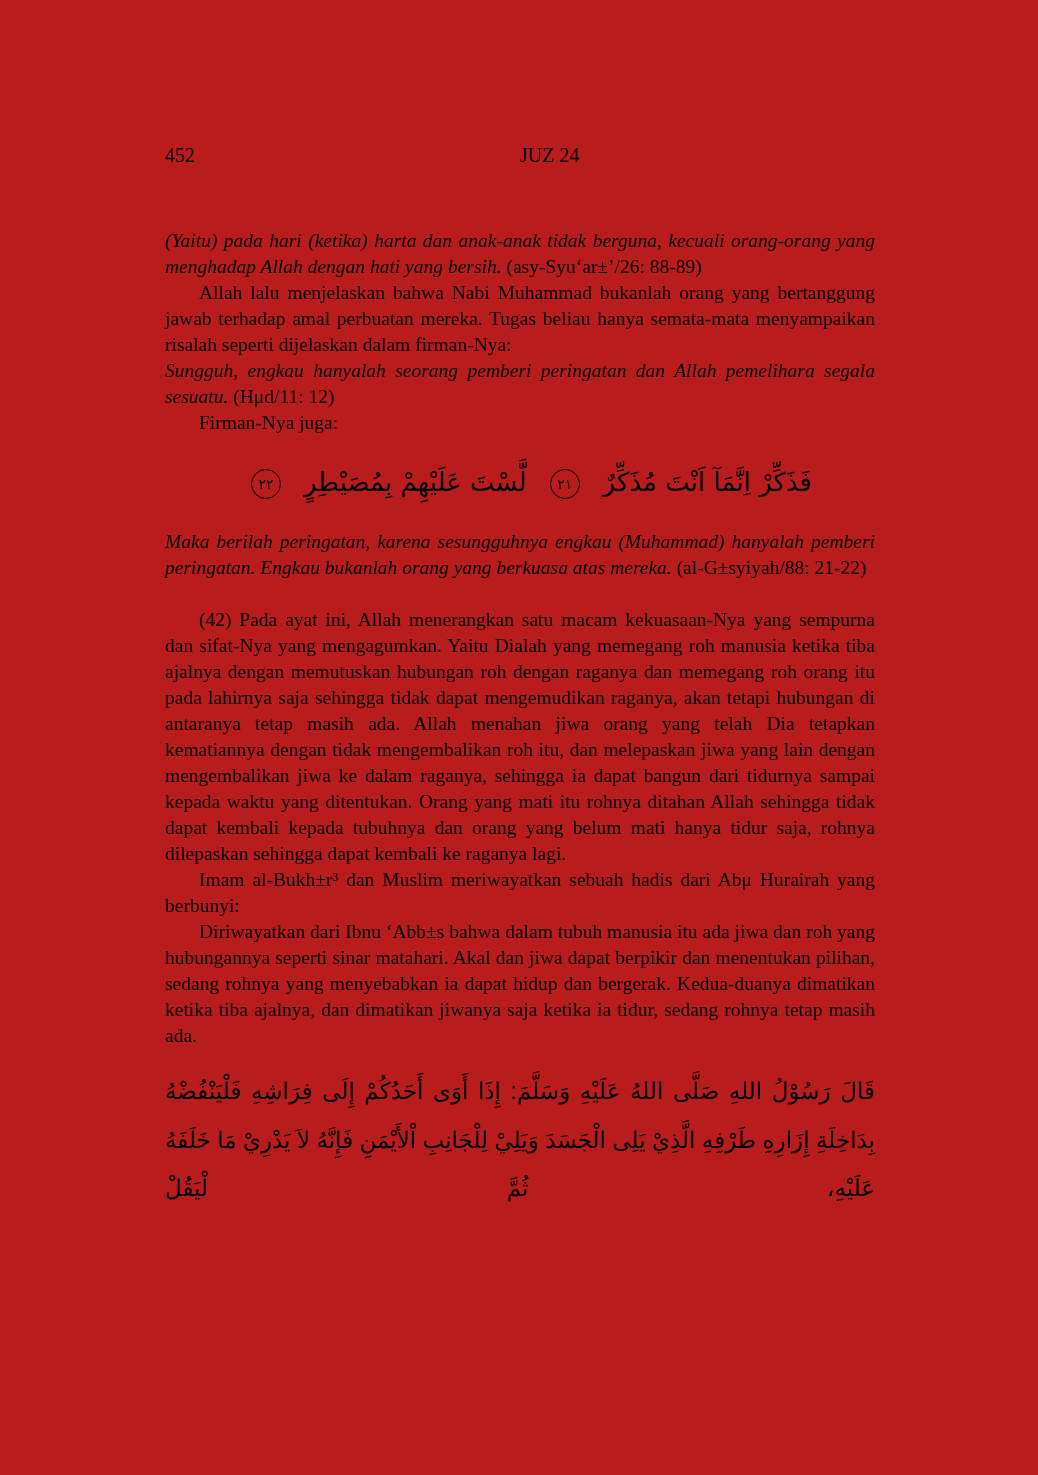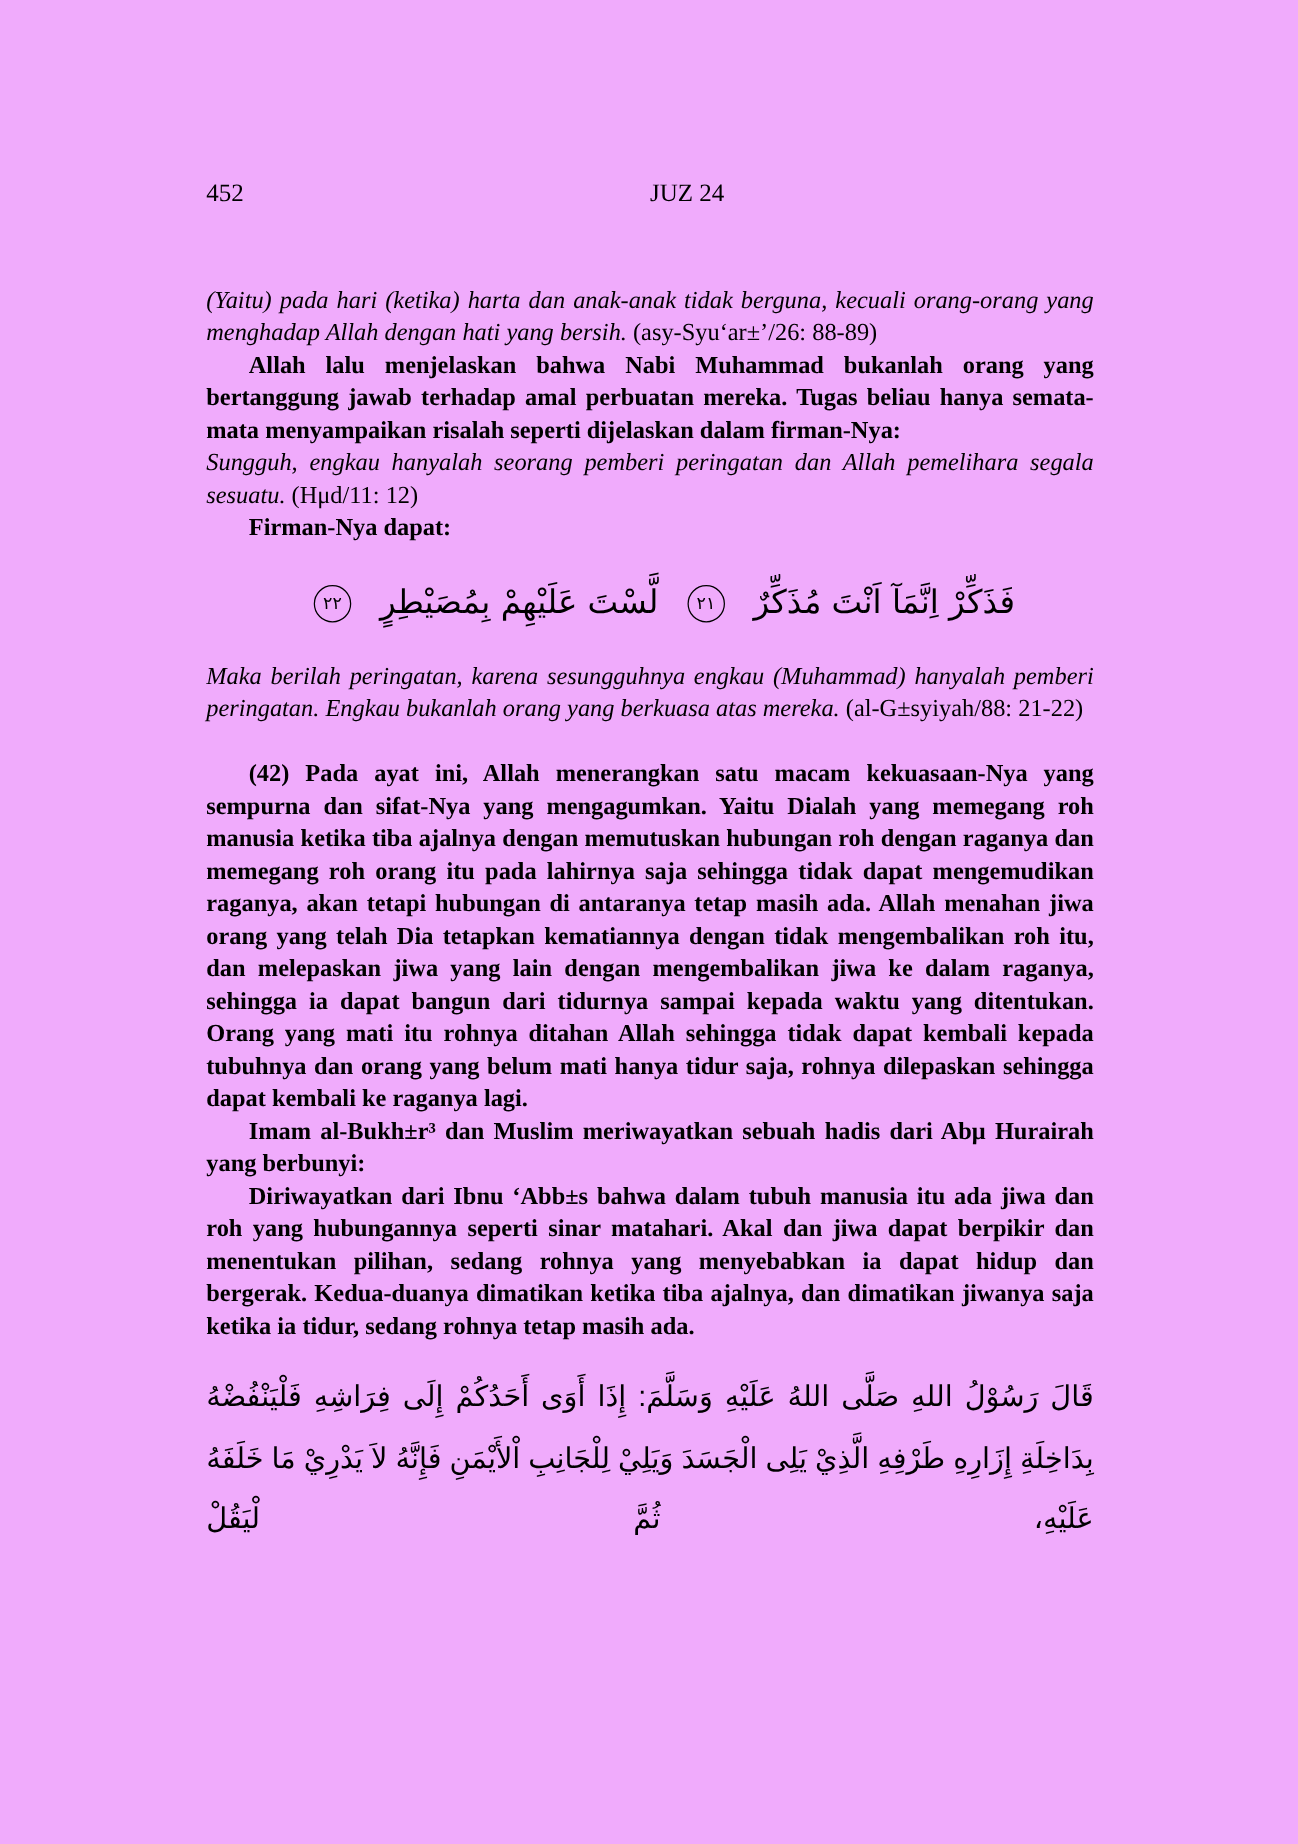--- a/index.html
+++ b/index.html
@@ -2,21 +2,21 @@
 <html><head>
 <meta charset="utf-8">
 <style>
   * { box-sizing: border-box; }
   html, body { margin: 0; padding: 0; background: #ffffff; }
   body { width: 1038px; }
 
   .page {
     width: 1038px;
     height: 1475px;
-    background: #f0abfc;
+    background: #b91c1c;
     color: #000000;
     font-family: "Liberation Serif", "DejaVu Serif", serif;
     padding: 142px 163px 30px 165px;
     overflow: hidden;
     position: relative;
   }
 
   .page-header {
     display: flex;
     align-items: baseline;
@@ -31,21 +31,21 @@
   .page-body {
     font-size: 19.5px;
     line-height: 26px;
     text-align: justify;
   }
   .page-body p { margin: 0; }
 
   .translation { font-style: italic; }
   .translation .ref { font-style: normal; }
 
-  .spaced { margin-top: 26px; font-weight: bold; }
+  .spaced { margin-top: 26px; }
   .indent { text-indent: 34px; }
 
   .arabic-verse {
     direction: rtl;
     text-align: center;
     font-family: "DejaVu Sans", sans-serif;
     font-size: 26px;
     line-height: 1.9;
     margin: 22px 0;
   }
@@ -88,21 +88,21 @@
 
     <p class="translation"><span>(Yaitu) pada hari (ketika) harta dan anak-anak  tidak berguna, kecuali orang-orang yang menghadap Allah dengan hati yang bersih.</span>
       <span class="ref">(asy-Syu‘ar±’/26: 88-89)</span></p>
 
     <p class="indent spaced">Allah lalu menjelaskan bahwa Nabi Muhammad bukanlah orang yang bertanggung jawab terhadap amal perbuatan mereka. Tugas beliau hanya semata-mata menyampaikan risalah seperti dijelaskan dalam firman-Nya:</p>
 
 
     <p class="translation"><span>Sungguh, engkau hanyalah seorang pemberi peringatan dan Allah pemelihara segala sesuatu.</span>
       <span class="ref">(Hμd/11: 12)</span></p>
 
-    <p class="indent spaced">Firman-Nya dapat:</p>
+    <p class="indent spaced">Firman-Nya juga:</p>
 
     <div class="arabic-verse" dir="rtl">
       <span>فَذَكِّرْ اِنَّمَآ اَنْتَ مُذَكِّرٌ</span><span class="ayah-num">٢١</span><span>لَّسْتَ عَلَيْهِمْ بِمُصَيْطِرٍ</span><span class="ayah-num">٢٢</span>
     </div>
 
     <p class="translation"><span>Maka berilah peringatan, karena sesungguhnya engkau (Muhammad) hanyalah pemberi peringatan. Engkau bukanlah orang yang berkuasa atas mereka.</span>
       <span class="ref">(al-G±syiyah/88: 21-22)</span></p>
 
     <div class="spaced">
       <p class="indent">(42) Pada ayat ini, Allah menerangkan satu macam kekuasaan-Nya yang sempurna dan sifat-Nya yang mengagumkan. Yaitu Dialah yang memegang roh manusia ketika tiba ajalnya dengan memutuskan hubungan roh dengan raganya dan memegang roh orang itu pada lahirnya saja sehingga tidak dapat mengemudikan raganya, akan tetapi hubungan di antaranya tetap masih ada. Allah menahan jiwa orang yang telah Dia tetapkan kematiannya dengan tidak mengembalikan roh itu, dan melepaskan jiwa yang lain dengan mengembalikan jiwa ke dalam raganya, sehingga ia dapat bangun dari tidurnya sampai kepada waktu yang ditentukan. Orang yang mati itu rohnya ditahan Allah sehingga tidak dapat kembali kepada tubuhnya dan orang yang belum mati hanya tidur saja, rohnya dilepaskan sehingga dapat kembali ke raganya lagi.</p>

